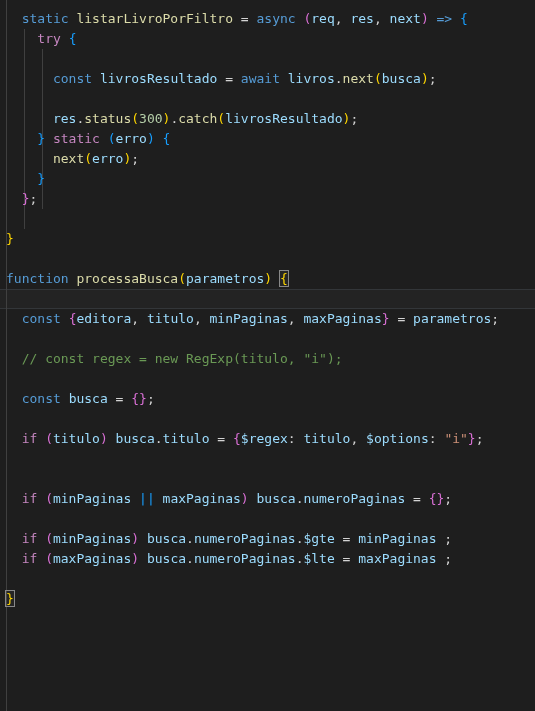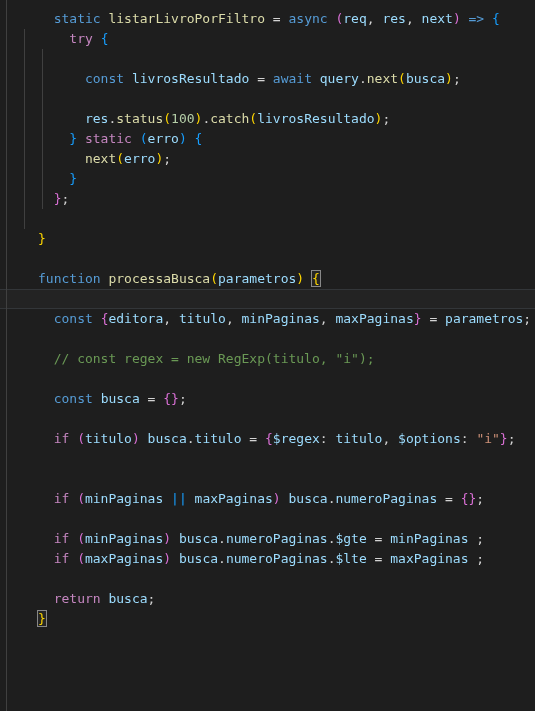--- a/index.html
+++ b/index.html
@@ -29,21 +29,21 @@
     position: relative;
     height: 20px;
     line-height: 20px;
     font-size: 13px;
     white-space: pre;
     letter-spacing: 0px;
     color: #d4d4d4;
     padding-left: 6px;
     box-sizing: border-box;
   }
-  .line .txt { position: relative; z-index: 3; display: inline-block; padding-left: 32px; }
+  .line .txt { position: relative; z-index: 3; display: inline-block; }
   
   .line.cur {
     background: #232323;
   }
   .line.cur::before {
     content: "";
     position: absolute;
     left: 0; right: 0; top: 0;
     border-top: 1px solid #333639;
     z-index: 1;
@@ -113,25 +113,25 @@
 
   <div class="code-area">
 
     <div class="line"><span class="txt">  <span class="kw">static</span> <span class="fn">listarLivroPorFiltro</span> <span class="op">=</span> <span class="kw">async</span> <span class="b2">(</span><span class="var">req</span><span class="op">,</span> <span class="var">res</span><span class="op">,</span> <span class="var">next</span><span class="b2">)</span> <span class="kw">=&gt;</span> <span class="b3">{</span></span></div>
 
     <div class="line"><span class="txt">    <span class="ctl">try</span> <span class="b3">{</span></span></div>
 
 
     <div class="line"><span class="txt"> </span></div>
 
-    <div class="line"><span class="txt">      <span class="kw">const</span> <span class="var">livrosResultado</span> <span class="op">=</span> <span class="kw">await</span> <span class="var">query</span><span class="op">.</span><span class="fn">next</span><span class="b1">(</span><span class="var">busca</span><span class="b1">)</span><span class="op">;</span></span></div>
+    <div class="line"><span class="txt">      <span class="kw">const</span> <span class="var">livrosResultado</span> <span class="op">=</span> <span class="kw">await</span> <span class="var">livros</span><span class="op">.</span><span class="fn">next</span><span class="b1">(</span><span class="var">busca</span><span class="b1">)</span><span class="op">;</span></span></div>
 
     <div class="line"><span class="txt"> </span></div>
 
-    <div class="line"><span class="txt">      <span class="var">res</span><span class="op">.</span><span class="fn">status</span><span class="b1">(</span><span class="num">100</span><span class="b1">)</span><span class="op">.</span><span class="fn">catch</span><span class="b1">(</span><span class="var">livrosResultado</span><span class="b1">)</span><span class="op">;</span></span></div>
+    <div class="line"><span class="txt">      <span class="var">res</span><span class="op">.</span><span class="fn">status</span><span class="b1">(</span><span class="num">300</span><span class="b1">)</span><span class="op">.</span><span class="fn">catch</span><span class="b1">(</span><span class="var">livrosResultado</span><span class="b1">)</span><span class="op">;</span></span></div>
 
     <div class="line"><span class="txt">    <span class="b3">}</span> <span class="ctl">static</span> <span class="b3">(</span><span class="var">erro</span><span class="b3">)</span> <span class="b3">{</span></span></div>
 
     <div class="line"><span class="txt">      <span class="fn">next</span><span class="b1">(</span><span class="var">erro</span><span class="b1">)</span><span class="op">;</span></span></div>
 
     <div class="line"><span class="txt">    <span class="b3">}</span></span></div>
 
     <div class="line"><span class="txt">  <span class="b2">}</span><span class="op">;</span></span></div>
 
     <div class="line"><span class="txt"> </span></div>
@@ -166,21 +166,20 @@
     <div class="line"><span class="txt">  <span class="ctl">if</span> <span class="b2">(</span><span class="var">minPaginas</span> <span class="b3">||</span> <span class="var">maxPaginas</span><span class="b2">)</span> <span class="var">busca</span><span class="op">.</span><span class="var">numeroPaginas</span> <span class="op">=</span> <span class="b2">{}</span><span class="op">;</span></span></div>
 
     <div class="line"><span class="txt"> </span></div>
 
     <div class="line"><span class="txt">  <span class="ctl">if</span> <span class="b2">(</span><span class="var">minPaginas</span><span class="b2">)</span> <span class="var">busca</span><span class="op">.</span><span class="var">numeroPaginas</span><span class="op">.</span><span class="var">$gte</span> <span class="op">=</span> <span class="var">minPaginas</span> <span class="op">;</span></span></div>
 
     <div class="line"><span class="txt">  <span class="ctl">if</span> <span class="b2">(</span><span class="var">maxPaginas</span><span class="b2">)</span> <span class="var">busca</span><span class="op">.</span><span class="var">numeroPaginas</span><span class="op">.</span><span class="var">$lte</span> <span class="op">=</span> <span class="var">maxPaginas</span> <span class="op">;</span></span></div>
 
     <div class="line"><span class="txt"> </span></div>
 
-    <div class="line"><span class="txt">  <span class="ctl">return</span> <span class="var">busca</span><span class="op">;</span></span></div>
 
     <div class="line"><span class="txt"><span class="b1 bmatch">}</span></span></div>
 
     <div class="line"><span class="txt"> </span></div>
 
     <div class="line"><span class="txt"> </span></div>
 
     <div class="line"><span class="txt">  </span></div>
 
   </div>

